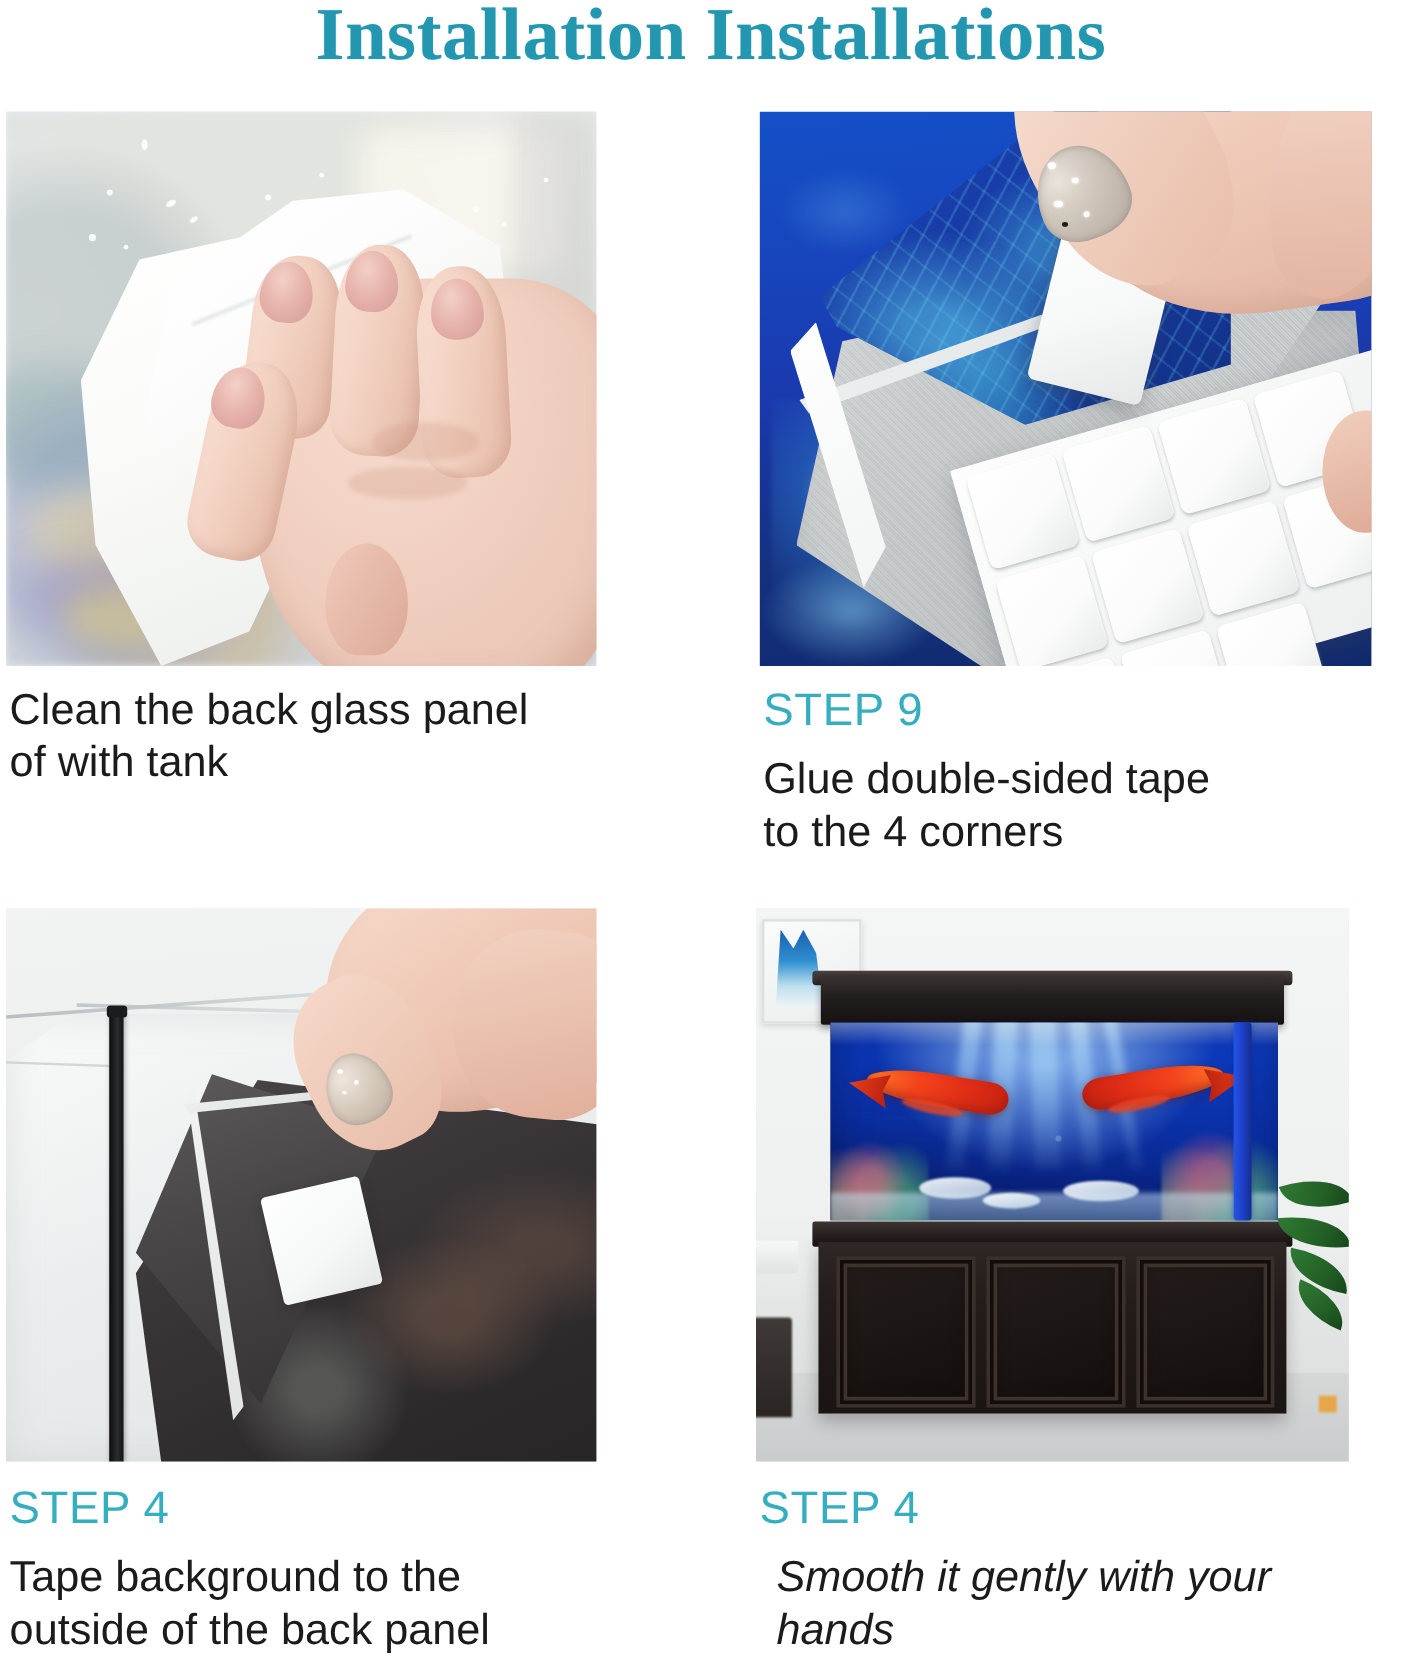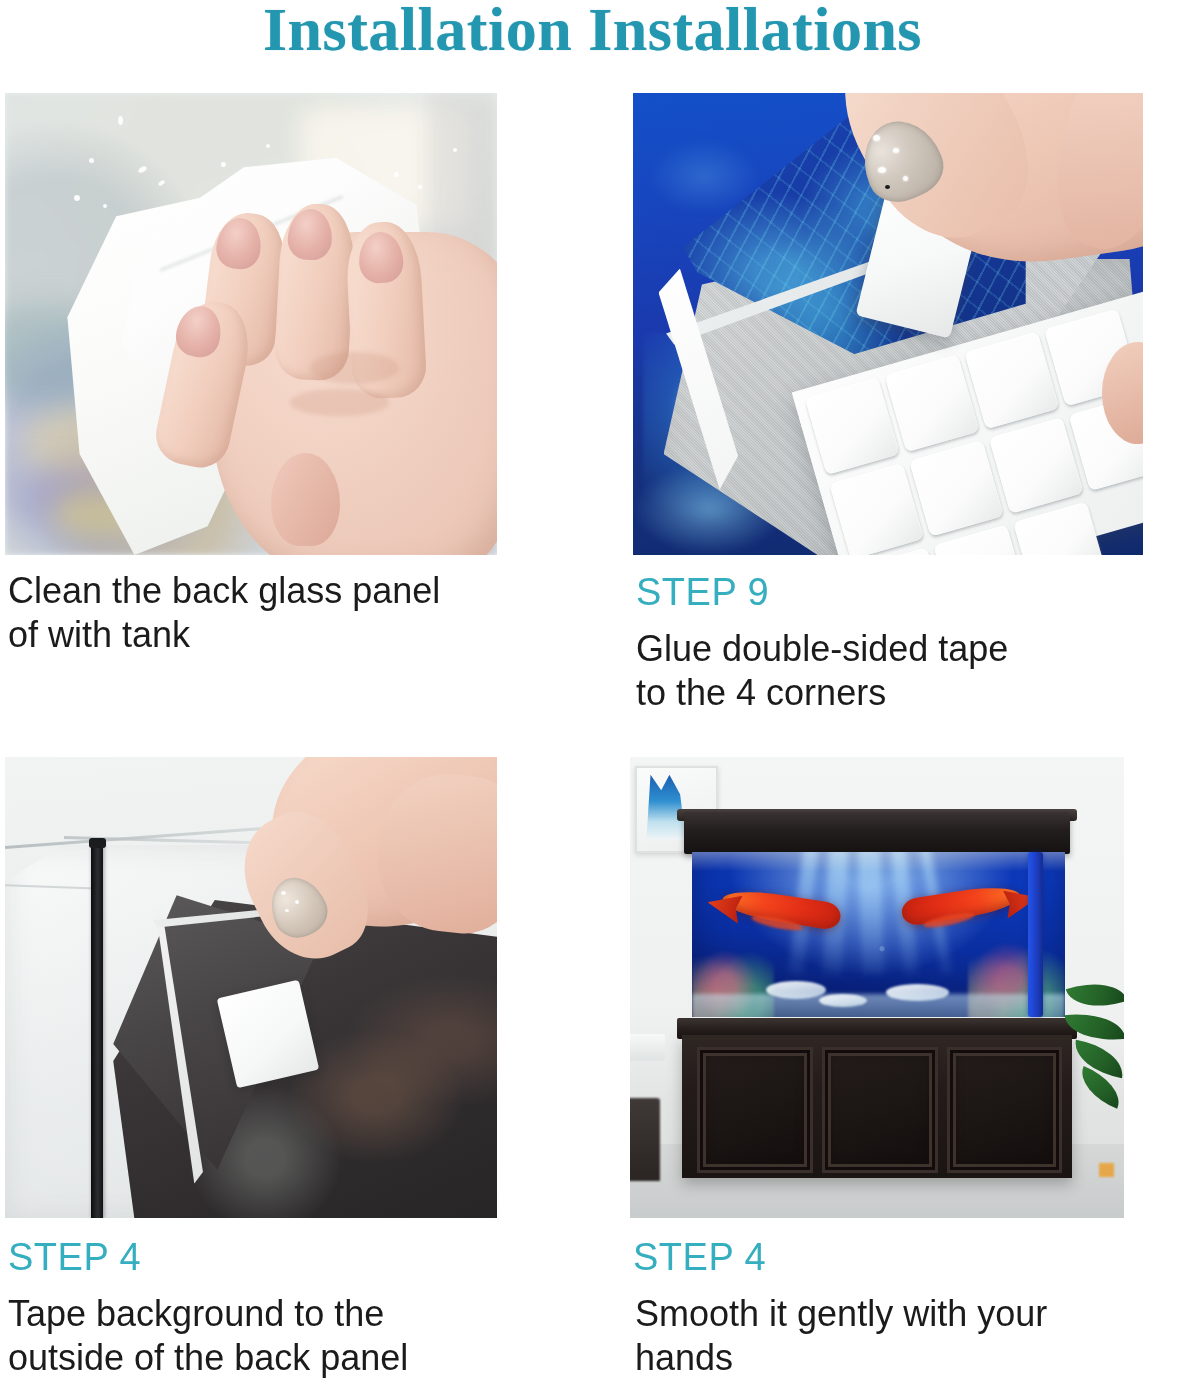--- a/index.html
+++ b/index.html
@@ -86,21 +86,21 @@
   
   #card3 { left: 5px;  top: 757px; width: 500px; }
   #photo3 { width: 492px; height: 461px; }
   #card3 .step-label { margin-top: 20px; margin-left: 3px; }
   #card3 .step-desc  { margin-top: 14px; margin-left: 3px; }
 
   
   #card4 { left: 630px; top: 757px; width: 530px; }
   #photo4 { width: 494px; height: 461px; }
   #card4 .step-label { margin-top: 20px; margin-left: 3px; }
-  #card4 .step-desc  { margin-top: 14px; margin-left: 5px; }
+  #card4 .step-desc  { margin-top: 14px; margin-left: 17px; font-style: italic; }
 
   
   #photo1 .bg {
     position:absolute; inset:0;
     background:
       radial-gradient(circle at 18% 78%, rgba(140,150,200,0.40) 0 90px, rgba(0,0,0,0) 140px),
       radial-gradient(circle at 30% 88%, rgba(195,170,120,0.45) 0 70px, rgba(0,0,0,0) 120px),
       radial-gradient(circle at 10% 40%, rgba(180,190,195,0.55) 0 100px, rgba(0,0,0,0) 160px),
       radial-gradient(circle at 45% 20%, rgba(225,228,222,0.9) 0 120px, rgba(0,0,0,0) 200px),
       linear-gradient(160deg,#dfe4e2 0%,#e7eae6 28%,#dfe1dd 55%,#cfd4d8 78%,#c9ccd4 100%);

